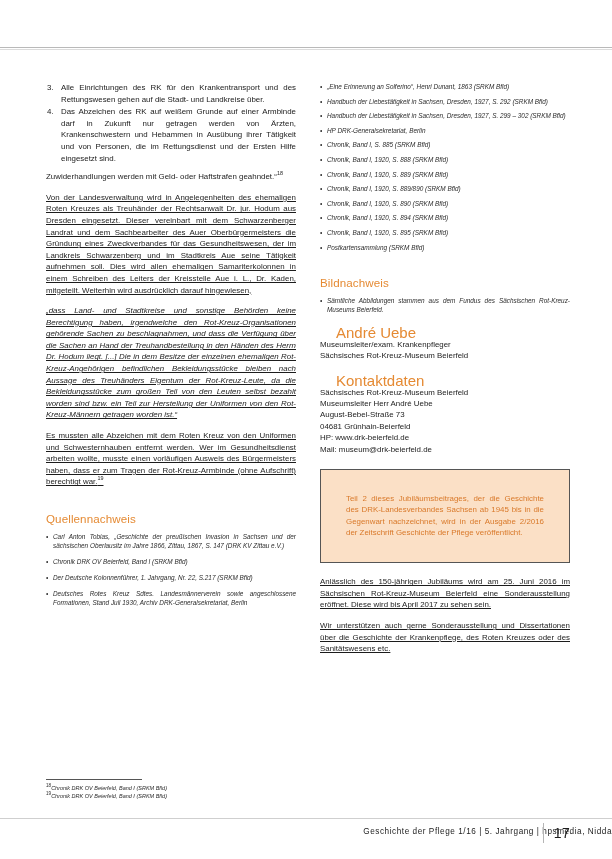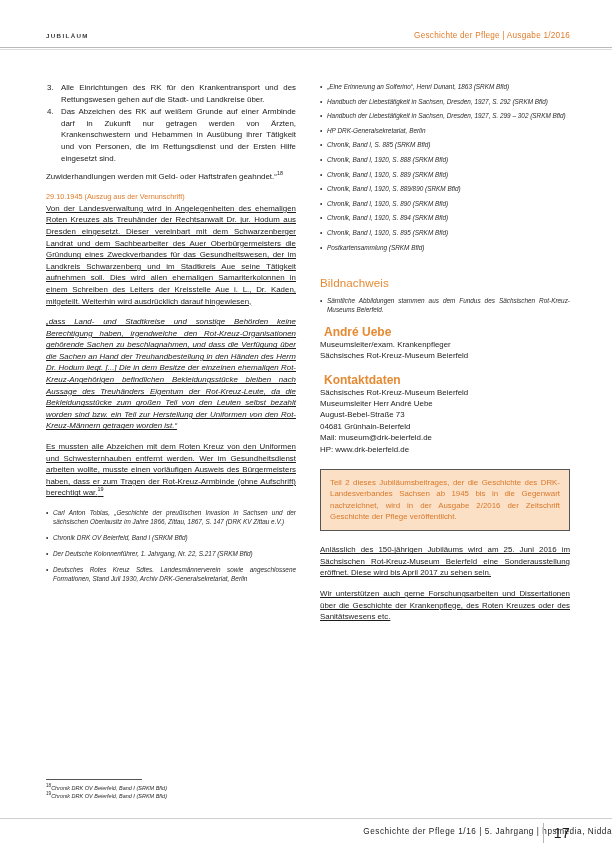--- a/index.html
+++ b/index.html
@@ -55,42 +55,42 @@
   .datehead{
     font-size:7.3px;color:#e07c2b;margin:0 0 1px 0;line-height:10px;
   }
   .ital{font-style:italic;}
 
   h2.sec{
     font-size:11.6px;color:#e58a33;font-weight:400;
     margin:24px 0 7px 0;line-height:13px;letter-spacing:.1px;
   }
   h3.sub{
-    font-size:12px;color:#e58a33;font-weight:700;
-    margin:13px 0 1px 4px;line-height:11px;
+    font-size:15px;color:#e58a33;font-weight:400;
+    margin:13px 0 1px 16px;line-height:11px;
   }
 
   ul.refs{list-style:none;margin:0;padding:0;}
   ul.refs li{
     font-size:6.4px;line-height:9.1px;font-style:italic;color:#2b2b2b;
     text-align:justify;padding-left:7px;position:relative;margin-bottom:7px;
   }
   ul.refs li .bul{position:absolute;left:0;top:0;}
   ul.refs.tight li{margin-bottom:5.5px;}
 
   .contact{font-size:7.9px;line-height:11.4px;color:#1c1c1c;}
   .contact div{white-space:nowrap;}
 
   
   .callout{
     margin-top:14px;border:1px solid #555;background:#fbe0c6;
     padding:7px 9px 8px 9px;
   }
   .callout p{
-    margin:0;font-size:7.9px;line-height:11.3px;color:#d9792a;
+    margin:16px;font-size:7.9px;line-height:11.3px;color:#d9792a;
     text-align:justify;
   }
 
   
   .fnrule{
     position:absolute;left:46px;top:779px;width:96px;height:1px;background:#555;
   }
   .footnotes{position:absolute;left:46px;top:784px;width:330px;}
   .footnotes div{
     font-size:5.5px;line-height:8px;font-style:italic;color:#2b2b2b;
@@ -112,52 +112,48 @@
   }
   .footer-sep{
     position:absolute;right:68px;top:0px;width:1px;height:20px;background:#b5b5b5;
   }
 </style>
 </head>
 <body>
 
 <div class="page">
 
-  <div class="runhead">
-    <div class="runhead-left">Jubiläum</div>
-    <div class="runhead-right">Geschichte der Pflege | Ausgabe 1/2016</div>
-  </div>
   <div class="rule-top"></div>
   <div class="rule-top2"></div>
 
   <div class="cols">
 
     <div class="col col-left">
 
       <ol class="ol">
         <li>
           <span class="num">3.</span>
           <span>Alle Einrichtungen des RK für den Krankentransport und des Rettungswesen gehen auf die Stadt- und Landkreise über.</span>
         </li>
         <li>
           <span class="num">4.</span>
           <span>Das Abzeichen des RK auf weißem Grunde auf einer Armbinde darf in Zukunft nur getragen werden von Ärzten, Krankenschwestern und Hebammen in Ausübung ihrer Tätigkeit und von Personen, die im Rettungsdienst und der Ersten Hilfe eingesetzt sind.</span>
         </li>
       </ol>
 
       <p class="body"><span>Zuwiderhandlungen werden mit Geld- oder Haftstrafen geahndet.“</span><sup>18</sup></p>
 
-      <p class="datehead">29.10.1945 (Auszug aus der Vernunschrift)</p>
 
       <p class="body hyph">Von der Landesverwaltung wird in Angelegenheiten des ehemaligen Roten Kreuzes als Treuhänder der Rechtsanwalt Dr. jur. Hodum aus Dresden eingesetzt. Dieser vereinbart mit dem Schwarzenberger Landrat und dem Sachbearbeiter des Auer Oberbürgermeisters die Gründung eines Zweckverbandes für das Gesundheitswesen, der im Landkreis Schwarzenberg und im Stadtkreis Aue seine Tätigkeit aufnehmen soll. Dies wird allen ehemaligen Samariterkolonnen in einem Schreiben des Leiters der Kreisstelle Aue i. L., Dr. Kaden, mitgeteilt. Weiterhin wird ausdrücklich darauf hingewiesen,</p>
 
       <p class="body hyph ital">„dass Land- und Stadtkreise und sonstige Behörden keine Berechtigung haben, irgendwelche den Rot-Kreuz-Organisationen gehörende Sachen zu beschlagnahmen, und dass die Verfügung über die Sachen an Hand der Treuhandbestellung in den Händen des Herrn Dr. Hodum liegt. [...] Die in dem Besitze der einzelnen ehemaligen Rot-Kreuz-Angehörigen befindlichen Bekleidungsstücke bleiben nach Aussage des Treuhänders Eigentum der Rot-Kreuz-Leute, da die Bekleidungsstücke zum großen Teil von den Leuten selbst bezahlt worden sind bzw. ein Teil zur Herstellung der Uniformen von den Rot-Kreuz-Männern getragen worden ist.“</p>
 
       <p class="body hyph"><span>Es mussten alle Abzeichen mit dem Roten Kreuz von den Uniformen und Schwesternhauben entfernt werden. Wer im Gesundheitsdienst arbeiten wollte, musste einen vorläufigen Ausweis des Bürgermeisters haben, dass er zum Tragen der Rot-Kreuz-Armbinde (ohne Aufschrift) berechtigt war.</span><sup>19</sup></p>
 
+      <h2 class="sec">Quellennachweis</h2>
 
       <ul class="refs">
         <li>
           <span class="bul">•</span>
           <span>Carl Anton Tobias, „Geschichte der preußischen Invasion in Sachsen und der sächsischen Oberlausitz im Jahre 1866, Zittau, 1867, S. 147 (DRK KV Zittau e.V.)</span>
         </li>
         <li>
           <span class="bul">•</span>
           <span>Chronik DRK OV Beierfeld, Band I (SRKM Bfld)</span>
         </li>
@@ -239,31 +235,31 @@
         <div>Museumsleiter/exam. Krankenpfleger</div>
         <div>Sächsisches Rot-Kreuz-Museum Beierfeld</div>
       </div>
 
       <h3 class="sub">Kontaktdaten</h3>
       <div class="contact">
         <div>Sächsisches Rot-Kreuz-Museum Beierfeld</div>
         <div>Museumsleiter Herr André Uebe</div>
         <div>August-Bebel-Straße 73</div>
         <div>04681 Grünhain-Beierfeld</div>
+        <div>HP: www.drk-beierfeld.de</div>
         <div>Mail: museum@drk-beierfeld.de</div>
-        <div>HP: www.drk-beierfeld.de</div>
       </div>
 
       <div class="callout">
         <p>Teil 2 dieses Jubiläumsbeitrages, der die Geschichte des DRK-Landesverbandes Sachsen ab 1945 bis in die Gegenwart nachzeichnet, wird in der Ausgabe 2/2016 der Zeitschrift Geschichte der Pflege veröffentlicht.</p>
       </div>
 
       <p class="body hyph" style="margin-top:13px;">Anlässlich des 150-jährigen Jubiläums wird am 25. Juni 2016 im Sächsischen Rot-Kreuz-Museum Beierfeld eine Sonderausstellung eröffnet. Diese wird bis April 2017 zu sehen sein.</p>
 
-      <p class="body hyph">Wir unterstützen auch gerne Forschungsarbeiten und Dissertationen über die Geschichte der Krankenpflege, des Roten Kreuzes oder des Sanitätswesens etc.</p>
+      <p class="body hyph">Wir unterstützen auch gerne Sonderausstellung und Dissertationen über die Geschichte der Krankenpflege, des Roten Kreuzes oder des Sanitätswesens etc.</p>
     </div>
   </div>
 
   <div class="fnrule"></div>
   <div class="footnotes">
     <div><sup>18</sup><span>Chronik DRK OV Beierfeld, Band I (SRKM Bfld)</span></div>
     <div><sup>19</sup><span>Chronik DRK OV Beierfeld, Band I (SRKM Bfld)</span></div>
   </div>
 
   <div class="footrule"></div>

